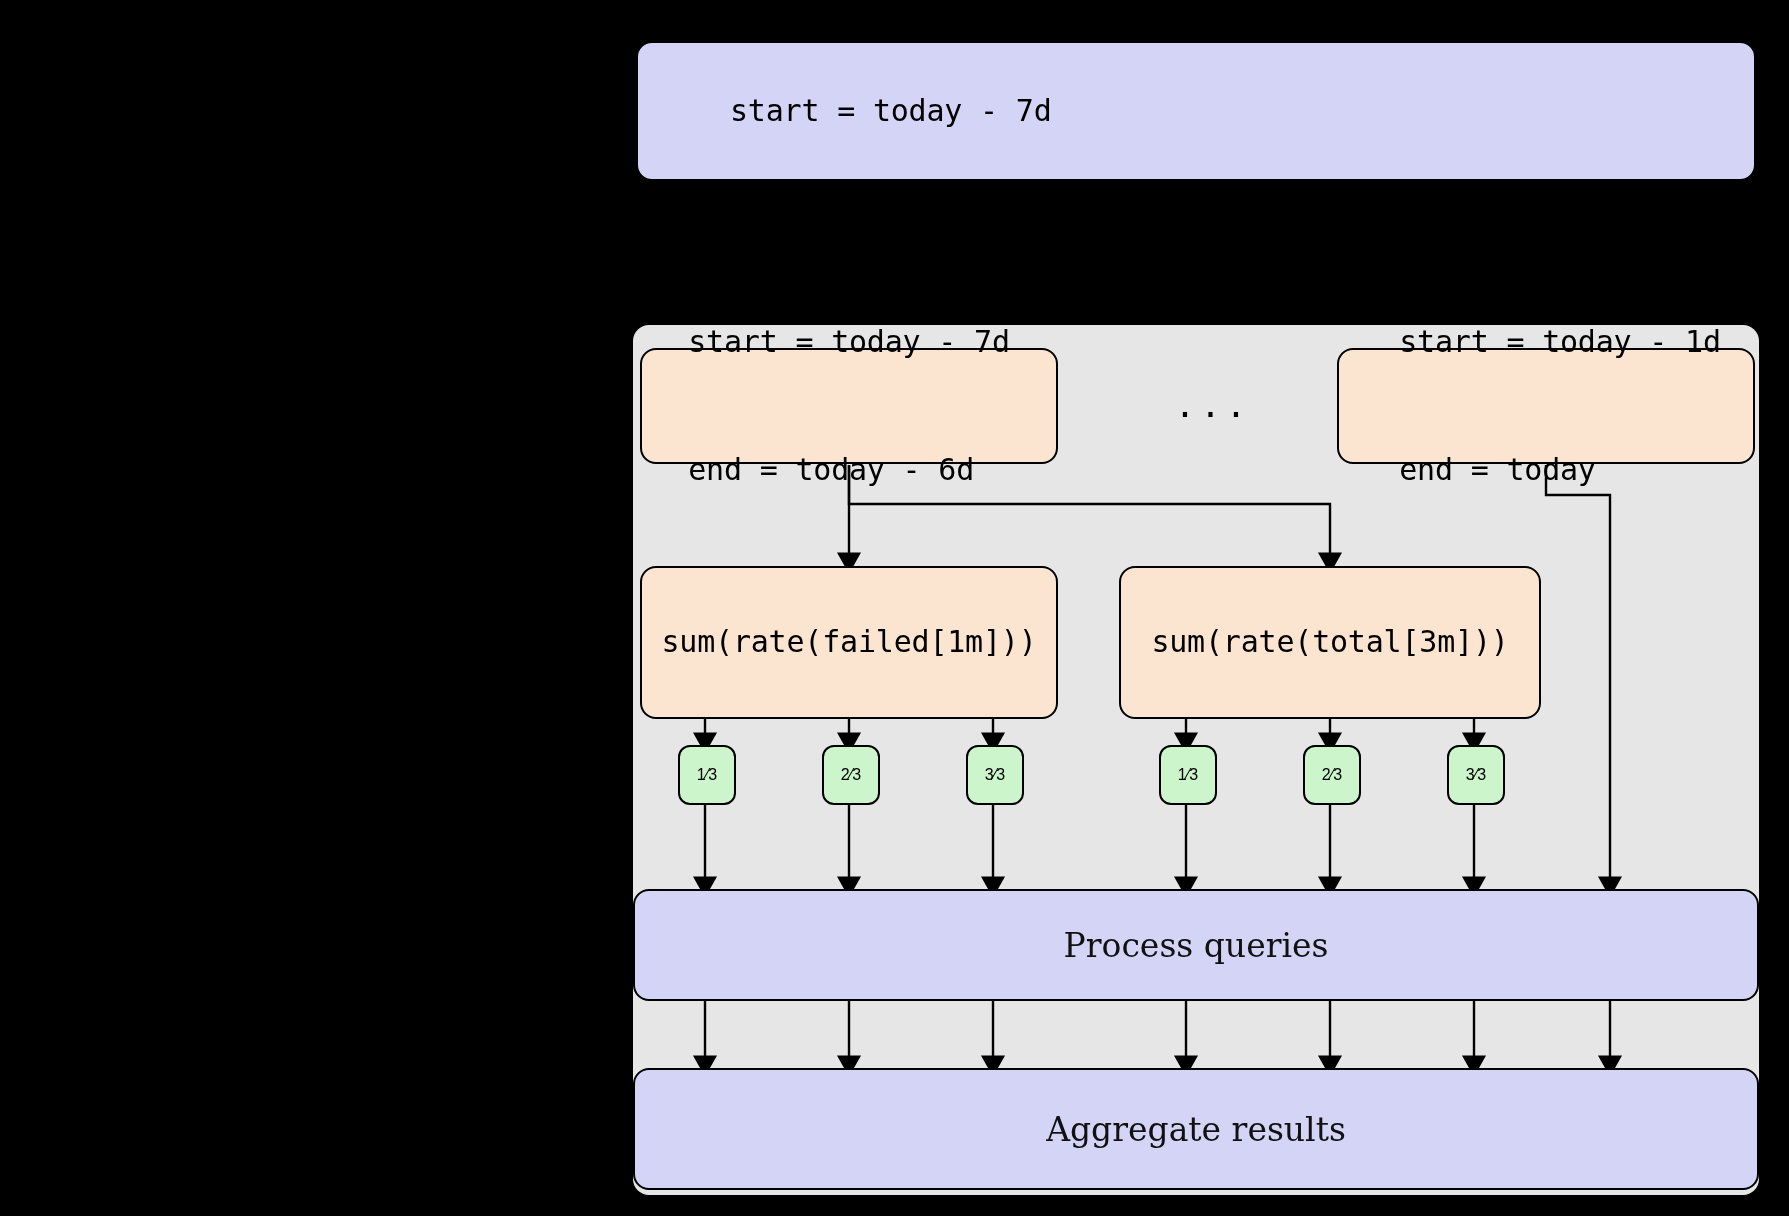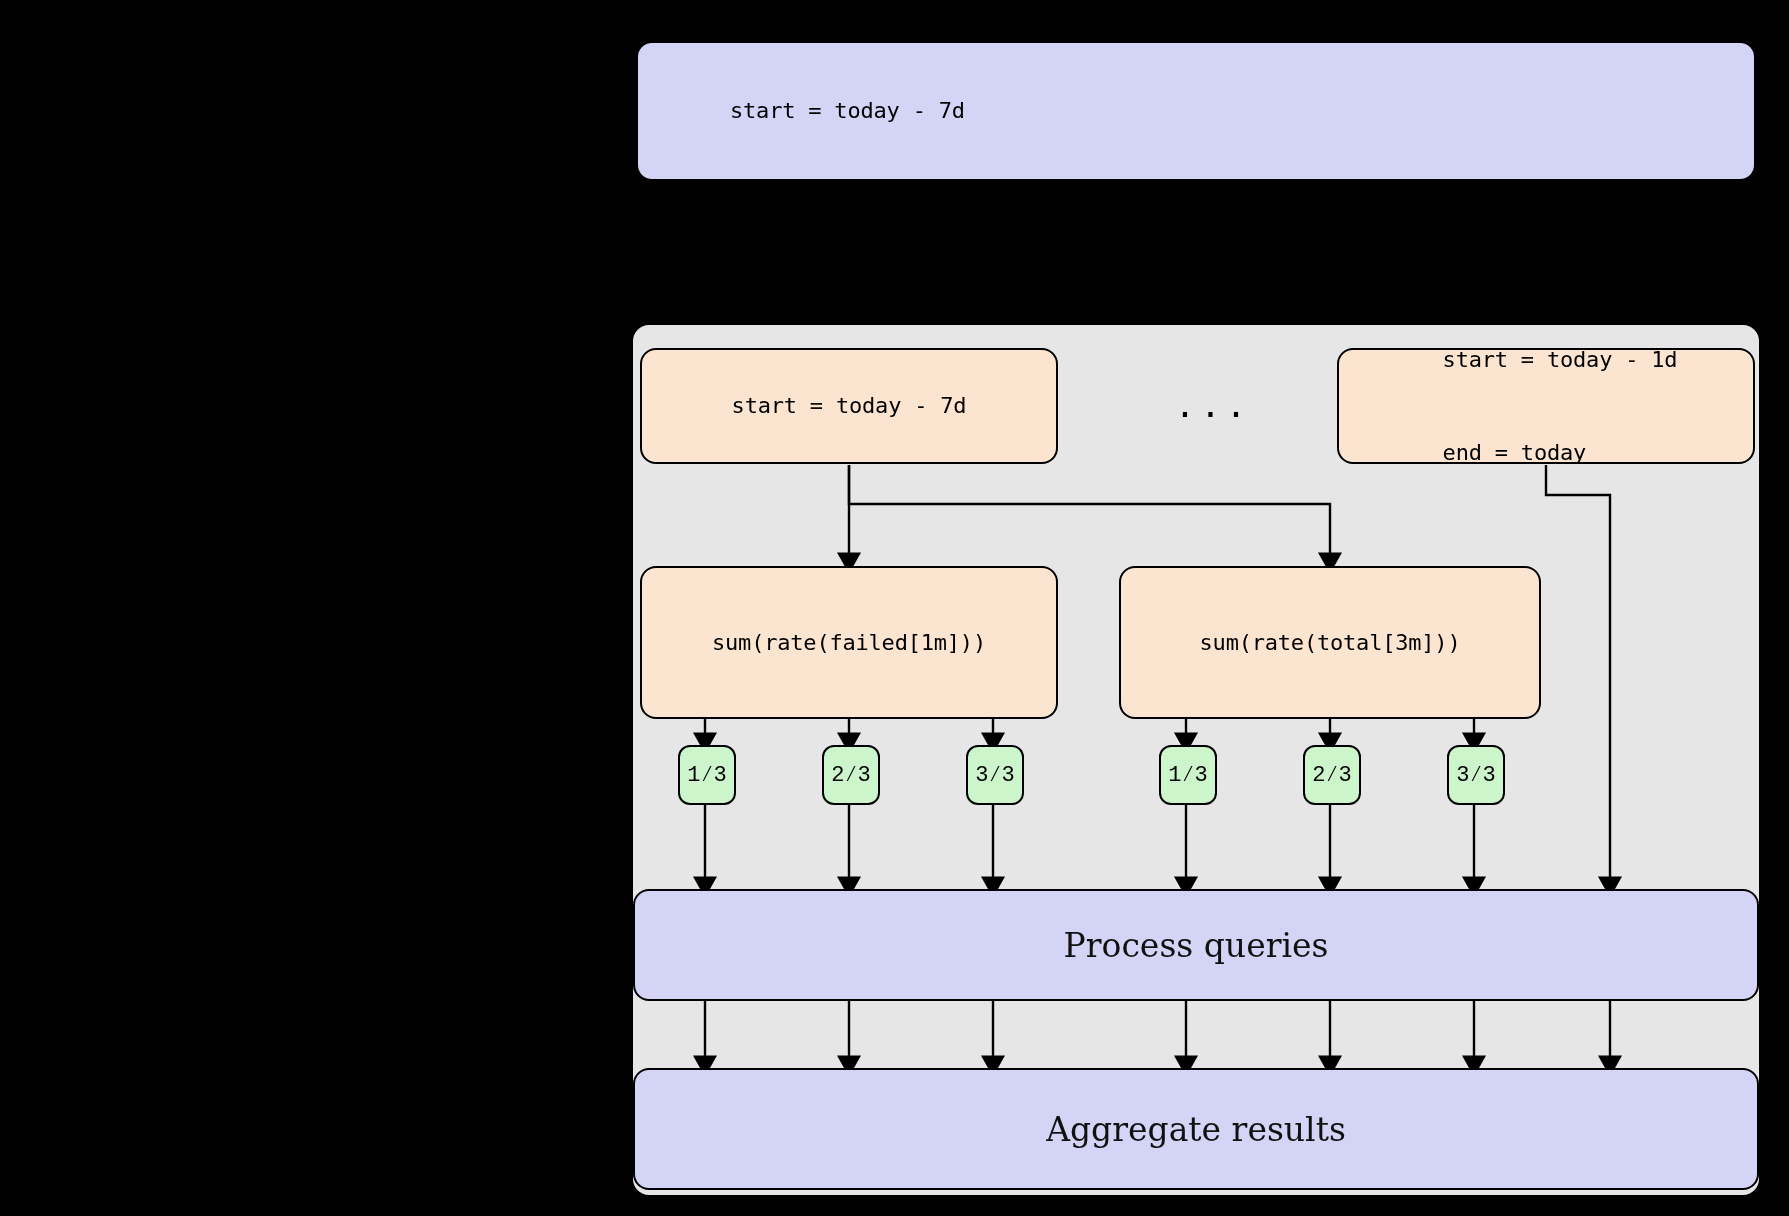--- a/index.html
+++ b/index.html
@@ -30,21 +30,21 @@
     border: 2px solid #000000;
     border-radius: 14px;
     display: flex;
     align-items: center;
     justify-content: center;
     z-index: 3;
   }
 
   .node-mono {
     font-family: "DejaVu Sans Mono", "Liberation Mono", monospace;
-    font-size: 22px;
+    font-size: 30px;
     line-height: 1.42;
     color: #000000;
     white-space: pre;
     letter-spacing: -0.2px;
   }
 
   .node-serif {
     font-family: "DejaVu Serif", "Liberation Serif", serif;
     font-size: 33px;
     color: #111111;
@@ -119,22 +119,22 @@
     position: absolute;
     width: 54px;
     height: 56px;
     top: 745px;
     background: #ccf5cc;
     border: 2px solid #000000;
     border-radius: 12px;
     display: flex;
     align-items: center;
     justify-content: center;
-    font-family: Liberation Mono, monospace;
-    font-size: 22px;
+    font-family: Liberation Sans, sans-serif;
+    font-size: 16px;
     color: #000000;
     z-index: 4;
   }
 
   .wide-box {
     background: #d4d4f7;
     border-radius: 16px;
     left: 633px;
     width: 1126px;
   }
@@ -199,20 +199,21 @@
       <path d="M1186,1001 L1186,1059" marker-end="url(#ah)"></path>
       <path d="M1330,1001 L1330,1059" marker-end="url(#ah)"></path>
       <path d="M1474,1001 L1474,1059" marker-end="url(#ah)"></path>
       <path d="M1610,1001 L1610,1059" marker-end="url(#ah)"></path>
     </g>
   </svg>
 
   <div class="node node-mono range-box" id="range-first">
     <div>
       <div>start = today - 7d</div>
+      <div>end = today - 6d</div>
     </div>
   </div>
 
   <div id="ellipsis">...</div>
 
   <div class="node node-mono range-box" id="range-last">
     <div>
       <div>start = today - 1d</div>
       <div>end = today</div>
     </div>

